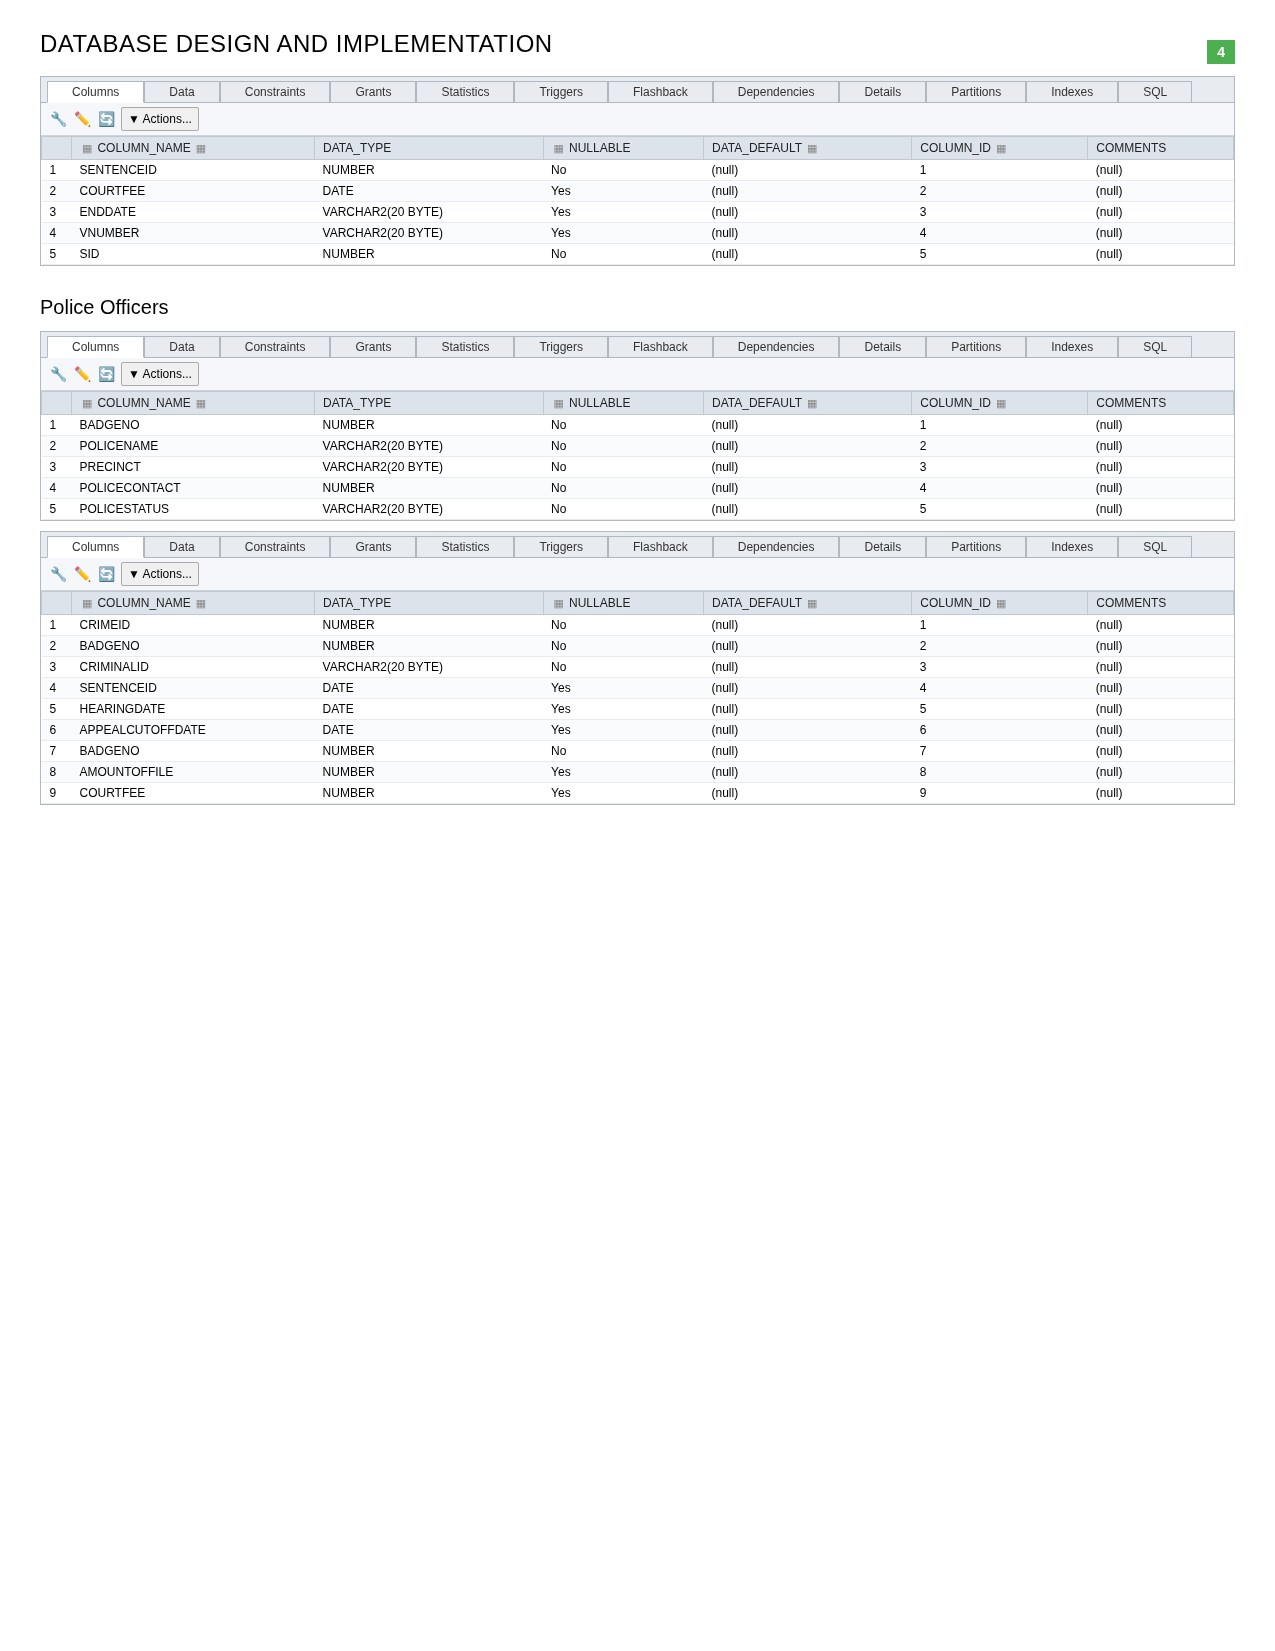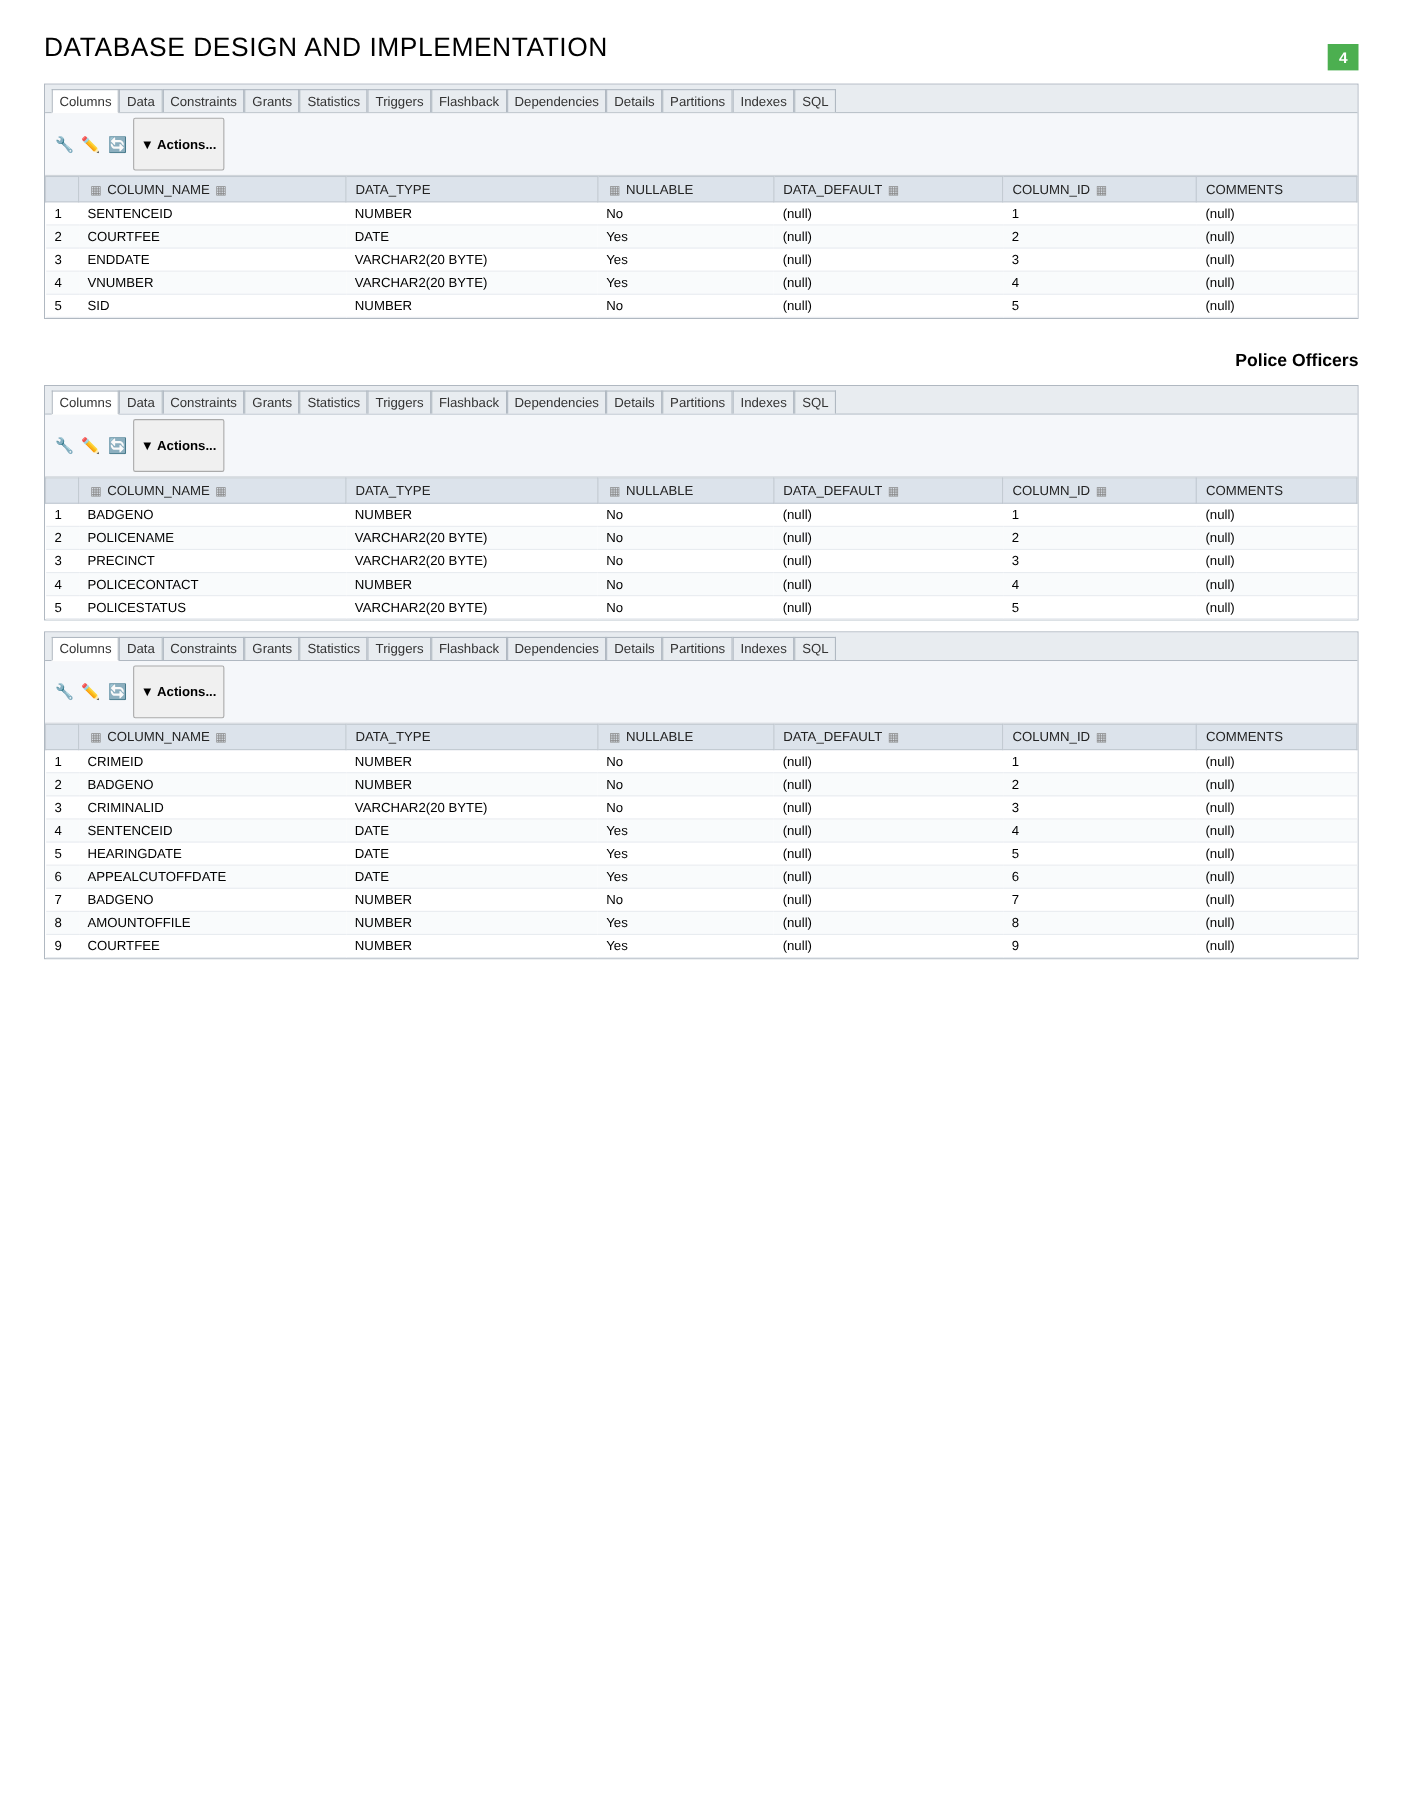--- a/index.html
+++ b/index.html
@@ -22,44 +22,43 @@
       font-size: 14px;
       font-weight: bold;
     }
     .main-title {
       font-size: 24px;
       font-weight: normal;
       margin-bottom: 18px;
       letter-spacing: 0.5px;
     }
     .section-title {
-      font-size: 16px;
-      font-weight: bold;
+      font-size: 20px;
+      font-weight: normal;
       margin-bottom: 12px;
       margin-top: 30px;
-      text-align: right;
     }
     .table-container {
       border: 1px solid #b0b8c1;
       background: #f5f7fa;
       margin-bottom: 10px;
       width: 100%;
     }
     .tab-bar {
       background: #e8ecf0;
       border-bottom: 1px solid #b0b8c1;
       padding: 4px 6px 0 6px;
       display: flex;
       gap: 0;
       flex-wrap: nowrap;
       align-items: flex-end;
       font-size: 12px;
     }
     .tab {
-      padding: 3px 6px;
+      padding: 3px 24px;
       border: 1px solid #b0b8c1;
       border-bottom: none;
       background: #e8ecf0;
       color: #333;
       cursor: pointer;
       white-space: nowrap;
       font-size: 12px;
     }
     .tab.active {
       background: #fff;
@@ -83,25 +82,24 @@
       justify-content: center;
       cursor: pointer;
       font-size: 14px;
     }
     .actions-btn {
       display: inline-flex;
       align-items: flex-start;
       gap: 3px;
       border: 1px solid #aaa;
       background: #f0f0f0;
-      padding: 16px 6px;
+      padding: 4px 6px;
       font-size: 12px;
       cursor: pointer;
       border-radius: 2px;
-      font-weight: bold;
     }
     .data-table {
       width: 100%;
       border-collapse: collapse;
       background: #fff;
       font-size: 12px;
     }
     .data-table thead tr {
       background: #dce3eb;
     }

